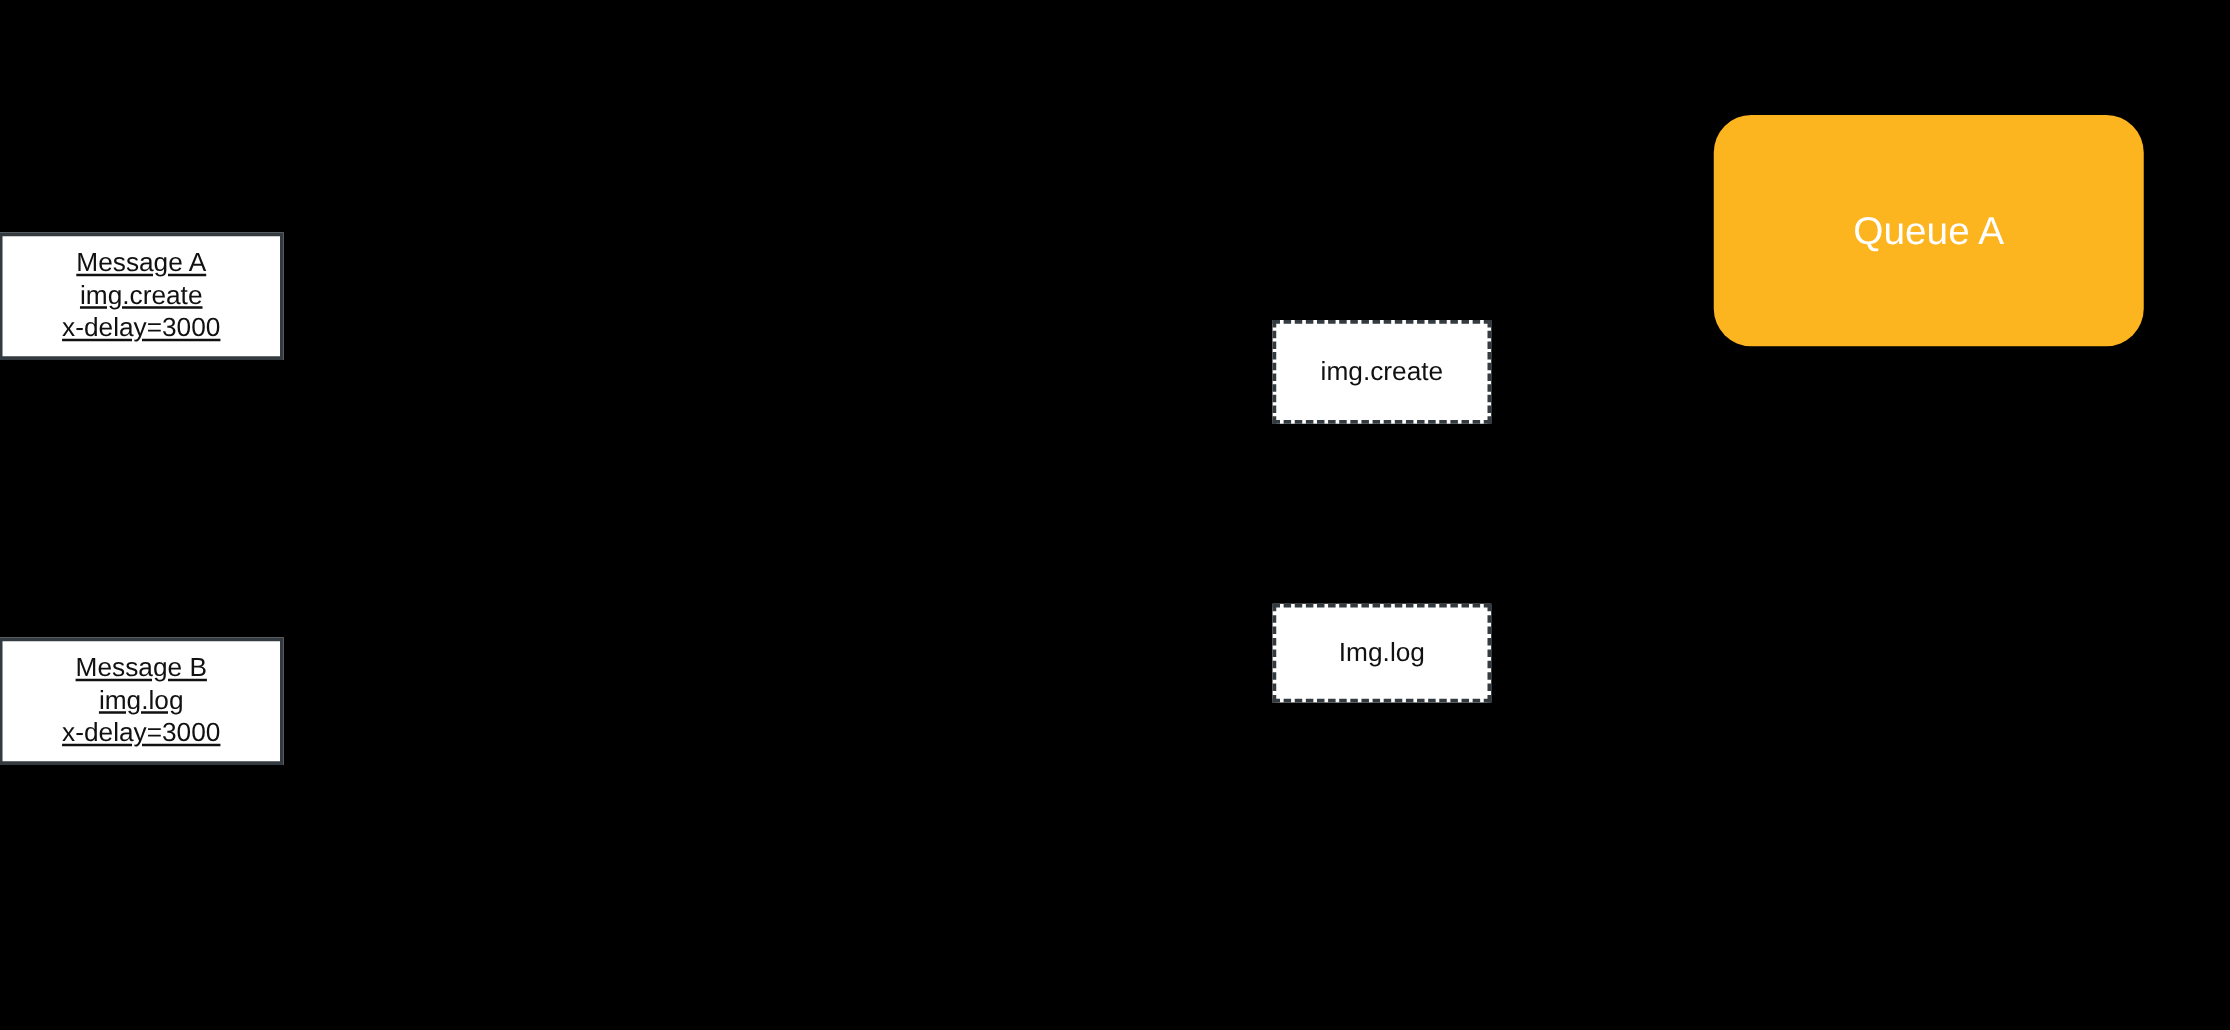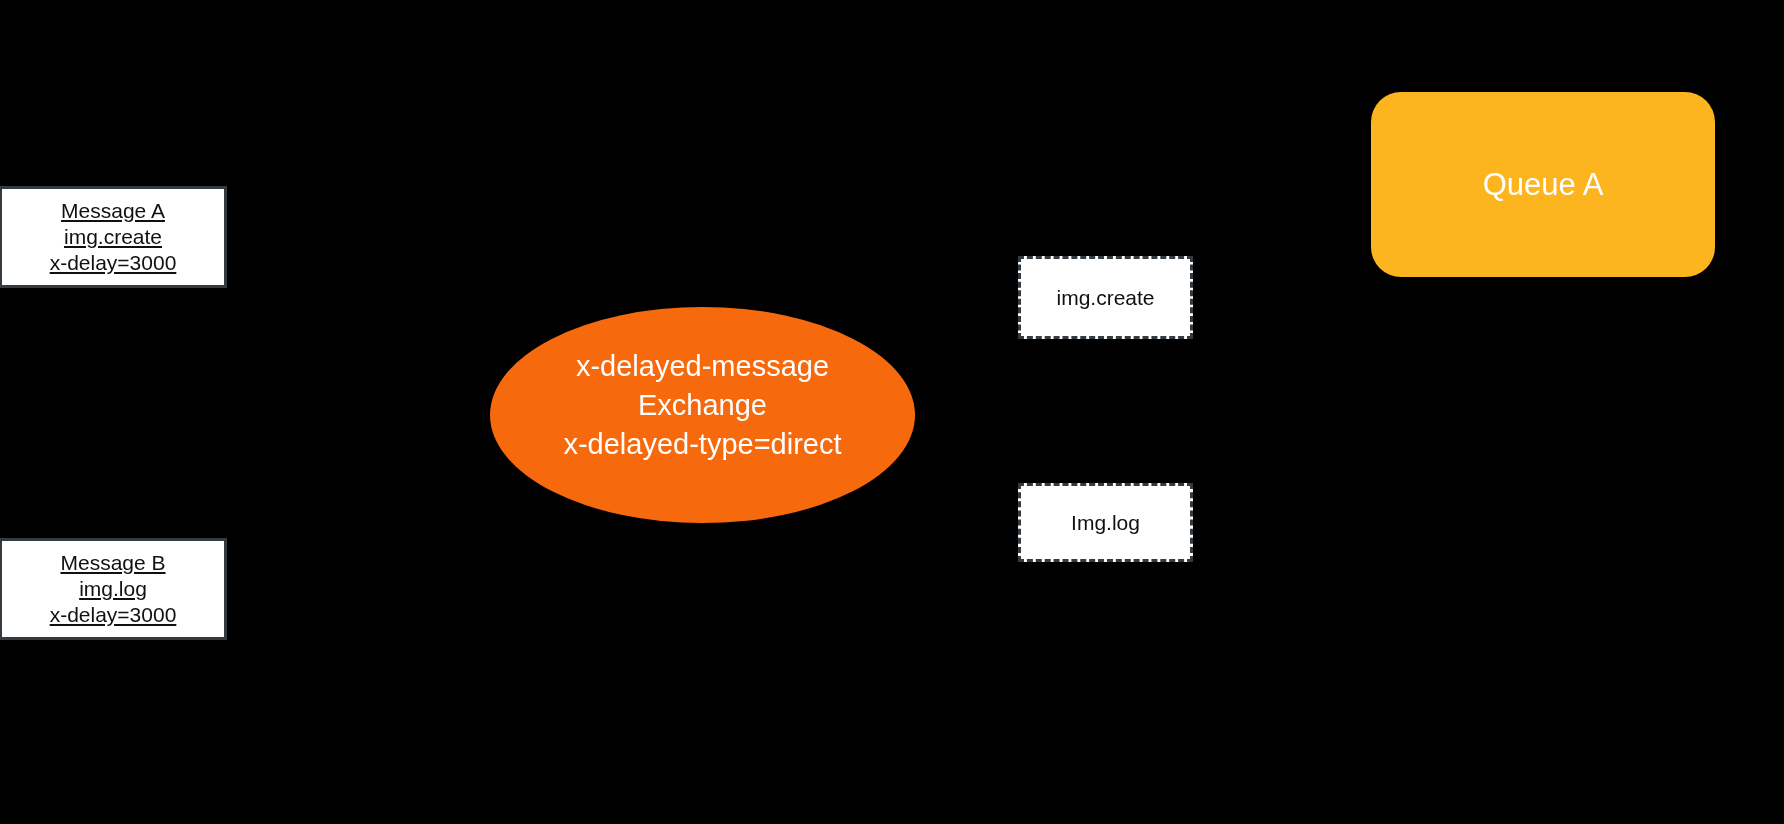--- a/index.html
+++ b/index.html
@@ -28,21 +28,21 @@
     flex-direction: column;
     align-items: center;
     justify-content: center;
     color: #111111;
     font-size: 21px;
     line-height: 26px;
     text-align: center;
     text-decoration: underline;
   }
   .msg-a { left: -1px; top: 186px; }
-  .msg-b { left: -1px; top: 538px; }
+  .msg-b { left: -1px; top: 510px; }
 
   
   .exchange {
     position: absolute;
     left: 490px;
     top: 307px;
     width: 425px;
     height: 216px;
     background: #F7690D;
     border-radius: 50%;
@@ -101,27 +101,20 @@
     <div>img.create</div>
     <div>x-delay=3000</div>
   </div>
 
   <div class="msg-box msg-b">
     <div>Message B</div>
     <div>img.log</div>
     <div>x-delay=3000</div>
   </div>
 
-  <div class="exchange">
-    <div class="text-block">
-      <div>x-delayed-message</div>
-      <div>Exchange</div>
-      <div>x-delayed-type=direct</div>
-    </div>
-  </div>
 
   <div class="binding-box binding-a">
     <div>img.create</div>
   </div>
 
   <div class="binding-box binding-b">
     <div>Img.log</div>
   </div>
 
   <div class="queue-box queue-a">

